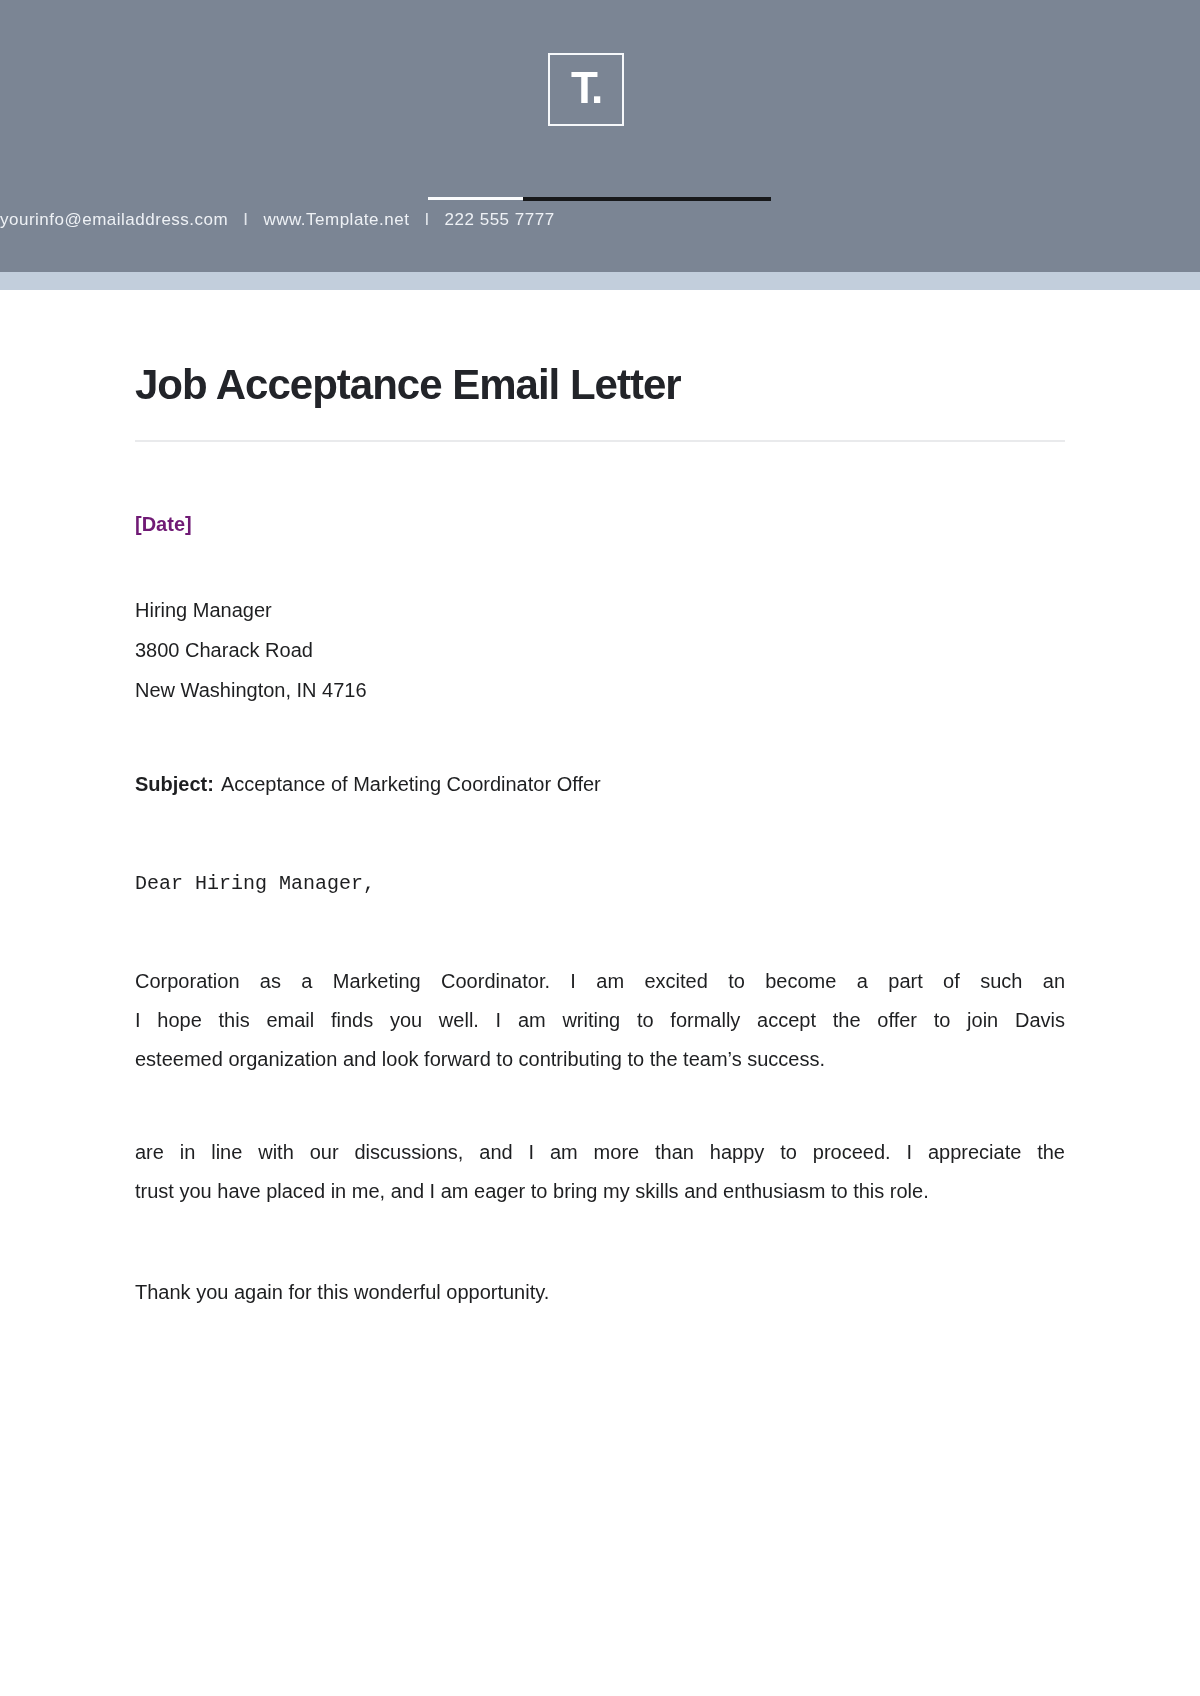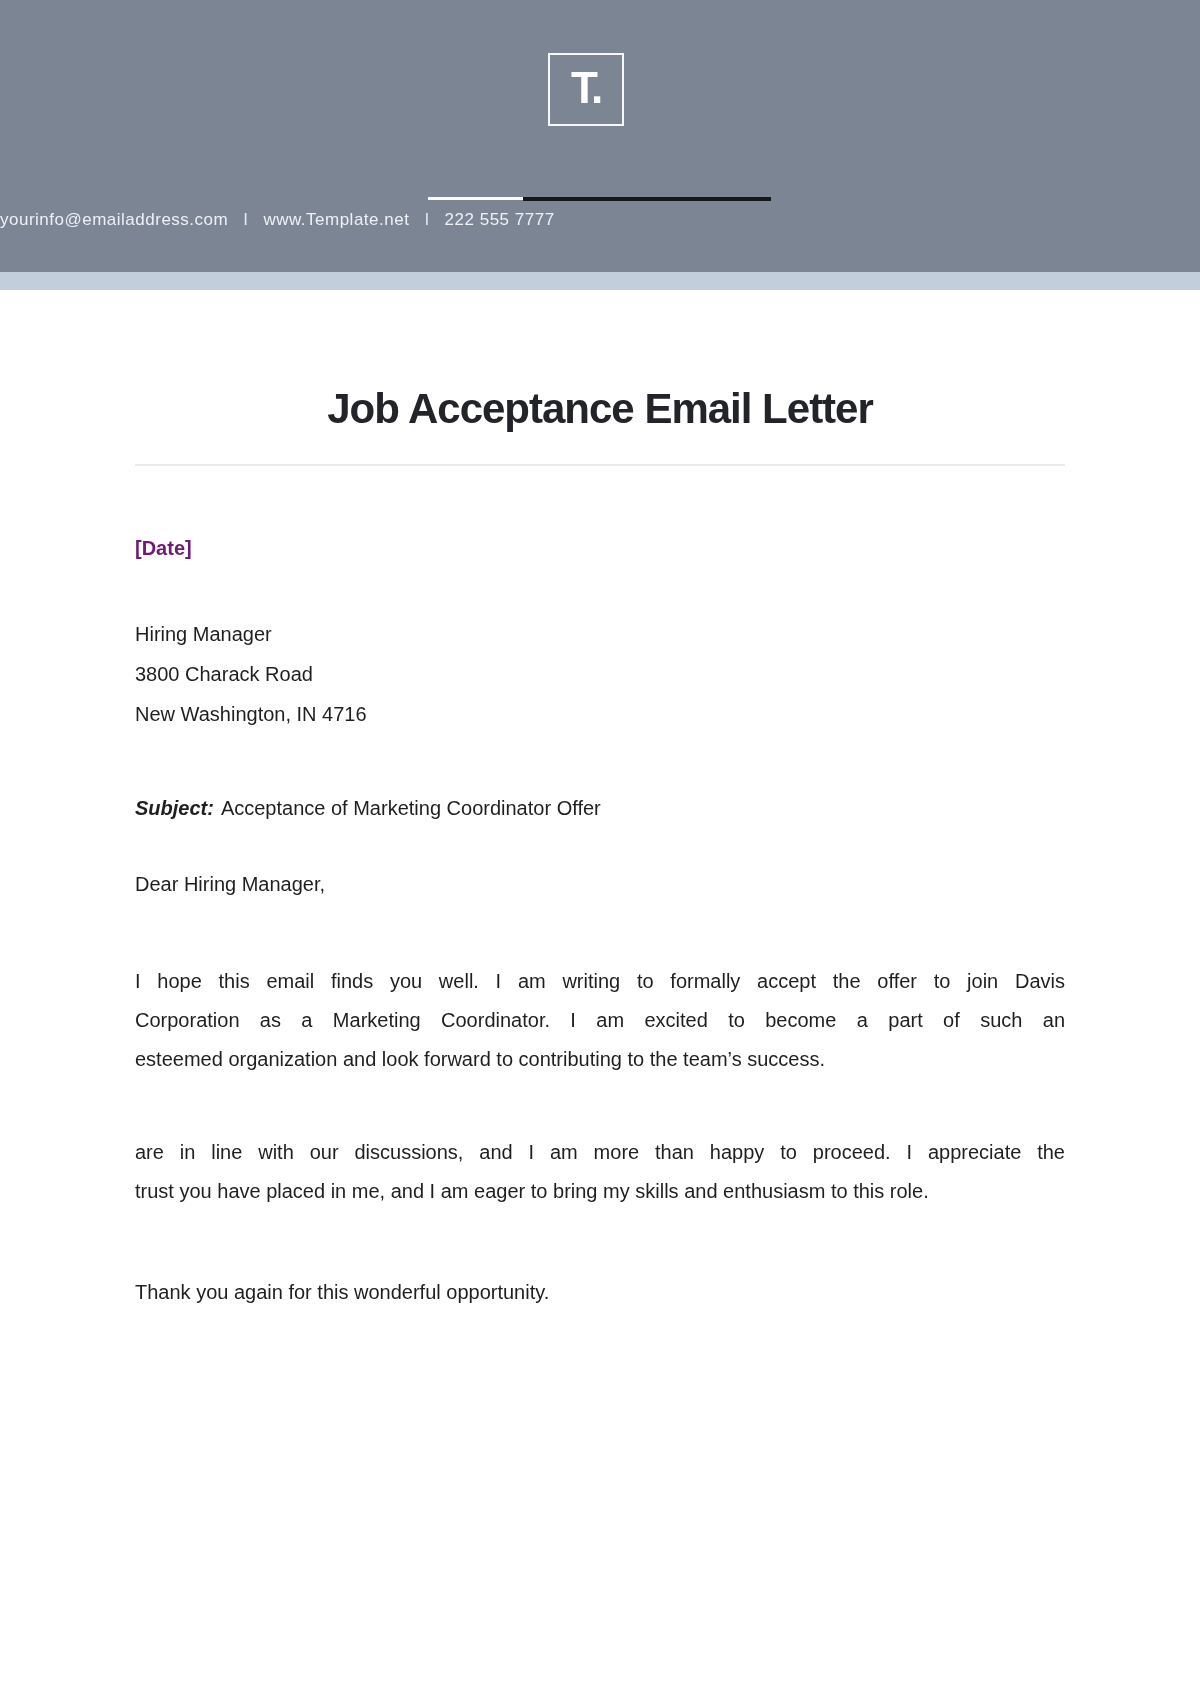--- a/index.html
+++ b/index.html
@@ -50,49 +50,48 @@
     letter-spacing: 0.5px;
   }
   .contact-line .sep { display: inline-block; margin: 0 15px; opacity: 0.9; }
 
   .strip { width: 100%; height: 18px; background: #c2cedc; }
 
   
   .content { width: 930px; margin: 0 auto; }
 
   .doc-title {
-    margin-top: 98px;
-    text-align: center;
+    margin-top: 74px;
     font-size: 42px;
     font-weight: 700;
     letter-spacing: -1px;
     line-height: 1;
     color: #222429;
   }
   .title-rule {
     margin-top: 34px;
     border: none;
     border-top: 2px solid #e9eaec;
     width: 100%;
   }
 
   .date-line   { margin-top: 70px; font-size: 20px; font-weight: 700; line-height: 24px; color: #701a75; }
   .address     { margin-top: 54px; font-size: 20px; line-height: 40px; }
   .subject-line{ margin-top: 62px; font-size: 20px; line-height: 24px; }
   .subject-line .subj-text { margin-left: 0.35em; }
-  .salutation  { margin-top: 52px; font-size: 20px; line-height: 24px; }
+  .salutation  { margin-top: 76px; font-size: 20px; line-height: 24px; font-family: Liberation Mono, monospace; }
 
   .para { font-size: 20px; line-height: 39px; text-align: left; }
   .para .jline { text-align: justify; text-align-last: justify; }
   .p1 { margin-top: 66px; }
   .p2 { margin-top: 54px; }
   .p3 { margin-top: 55px; }
   .closing { margin-top: 69px; font-size: 20px; line-height: 24px; }
 
-  b, strong { font-weight: 700; font-style: italic; }
+  b, strong { font-weight: 700; }
 </style>
 </head>
 <body>
 
 <div class="page">
 
   <header class="letterhead">
     <div class="logo-box">
       <span>T.</span>
     </div>
@@ -119,22 +118,22 @@
       <div>Hiring Manager</div>
       <div>3800 Charack Road</div>
       <div>New Washington, IN 4716</div>
     </div>
 
     <p class="subject-line"><strong>Subject:</strong><span class="subj-text">Acceptance of Marketing Coordinator Offer</span></p>
 
     <p class="salutation">Dear Hiring Manager,</p>
 
     <div class="para p1">
+      <div class="jline">Corporation as a Marketing Coordinator. I am excited to become a part of such an</div>
       <div class="jline">I hope this email finds you well. I am writing to formally accept the offer to join Davis</div>
-      <div class="jline">Corporation as a Marketing Coordinator. I am excited to become a part of such an</div>
       <div>esteemed organization and look forward to contributing to the team’s success.</div>
     </div>
 
     <div class="para p2">
       <div class="jline">are in line with our discussions, and I am more than happy to proceed. I appreciate the</div>
       <div>trust you have placed in me, and I am eager to bring my skills and enthusiasm to this role.</div>
     </div>
 
 
     <p class="closing">Thank you again for this wonderful opportunity.</p>

